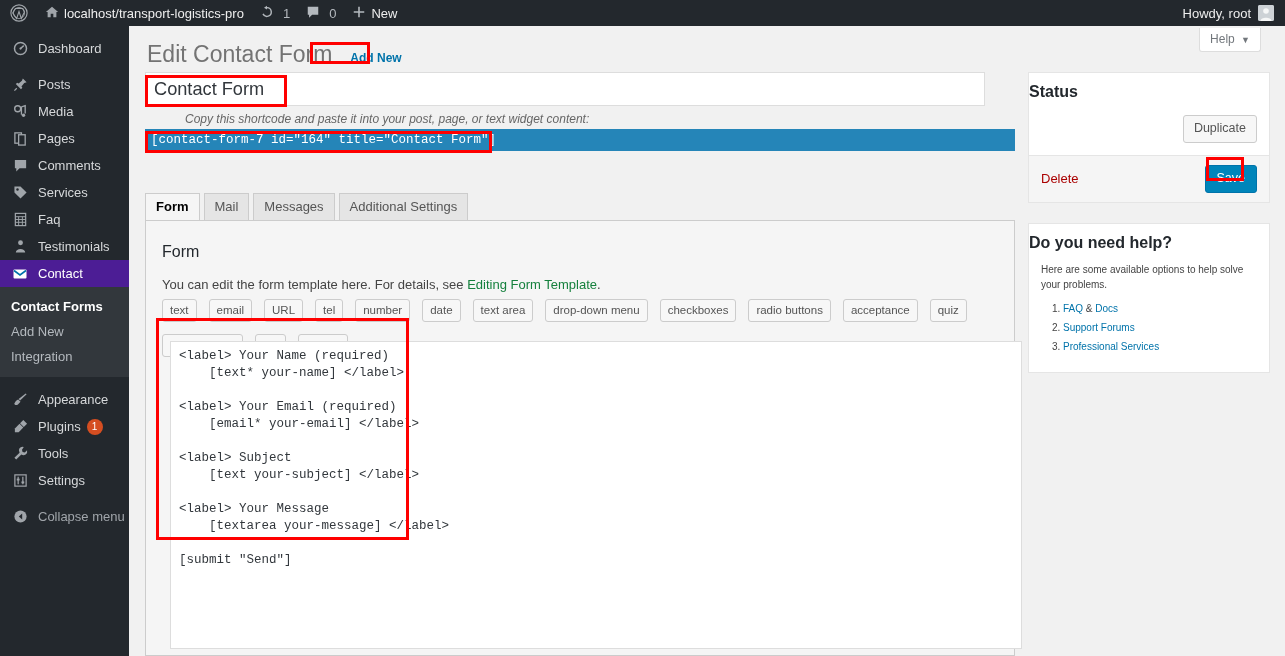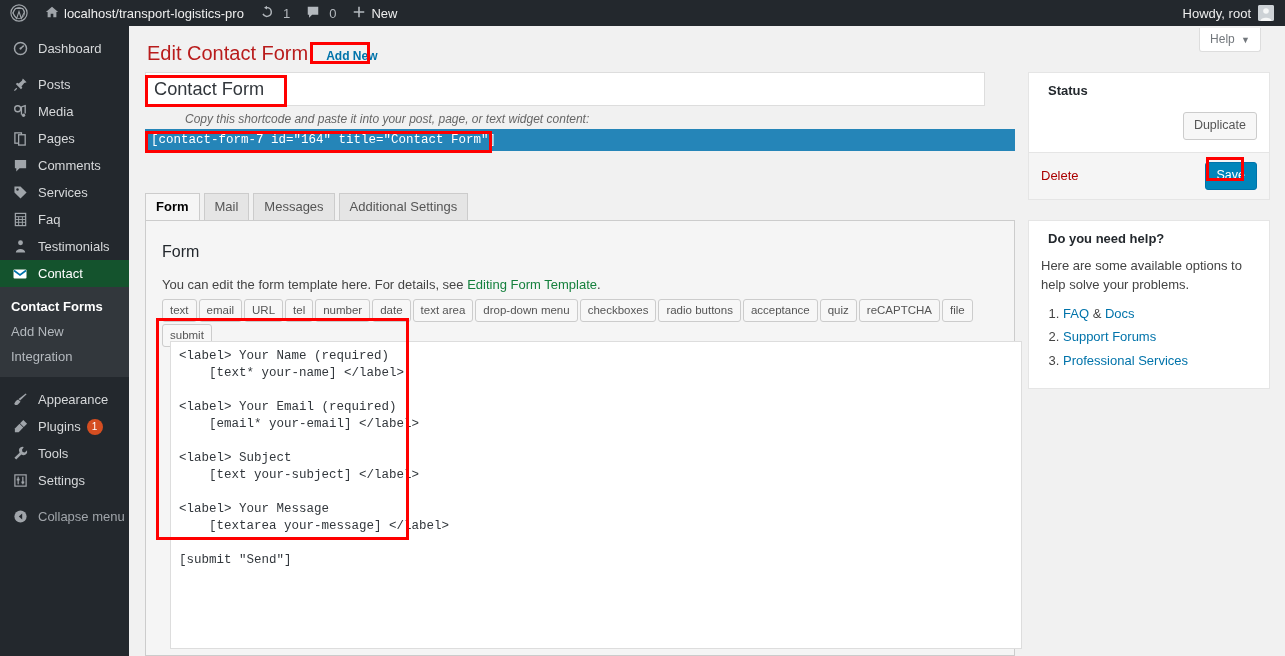--- a/index.html
+++ b/index.html
@@ -52,21 +52,21 @@
     color: #d6d8da; font-size: 13px;
     text-decoration: none; cursor: pointer;
     position: relative;
   }
   .menu-item .mi-icon {
     width: 20px; margin-right: 8px;
     color: #a0a5aa; font-size: 14px;
     display: inline-flex; align-items: center; justify-content: center;
   }
   .menu-item.current {
-    background: #14532d; color: #fff; font-weight: 400;
+    background: #4c1d95; color: #fff; font-weight: 400;
   }
   .menu-item.current .mi-icon { color: #fff; }
   .menu-gap { height: 9px; }
   .submenu { background: #32373c; padding: 7px 0 8px 0; }
   .submenu a {
     display: block; padding: 5px 0 5px 11px;
     color: #b4b9be; font-size: 13px; text-decoration: none;
   }
   .submenu a.current { color: #fff; font-weight: bold; }
   .badge {
@@ -90,21 +90,21 @@
     background: #fff; color: #72777c;
     font-size: 12px; padding: 4px 10px 5px 10px;
     border-radius: 0 0 3px 3px;
     cursor: pointer;
   }
   #page-title-row {
     position: absolute; top: 14px; left: 18px;
     display: flex; align-items: baseline;
   }
   h1.page-title {
-    font-size: 20px; font-weight: 400; color: #b91c1c;
+    font-size: 23px; font-weight: 400; color: #737373;
     line-height: 1.3;
   }
   #add-new-btn {
     margin-left: 11px;
     font-size: 12px; font-weight: bold;
     color: #0073aa; text-decoration: none;
     padding: 3px 7px;
     cursor: pointer;
   }
   .ann { position: absolute; border: 3px solid #f00; z-index: 30; pointer-events: none; }
@@ -167,21 +167,21 @@
     margin: 22px 0 0 16px;
     font-size: 16px; font-weight: 400; color: #23282d;
   }
   #form-desc {
     margin: 16px 0 0 16px;
     font-size: 13px; color: #444;
   }
   #form-desc a { color: #15803d; }
   #tag-generators {
     margin: 7px 0 0 16px;
-    display: flex; flex-wrap: wrap; gap: 2px;
+    display: flex; flex-wrap: wrap; gap: 12px;
     max-width: 835px;
   }
   .tagbtn {
     background: #f7f7f7;
     border: 1px solid #ccc;
     border-radius: 3px;
     font-size: 11.5px; color: #555;
     padding: 2px 7px 3px 7px;
     cursor: pointer;
     line-height: 1.4;
@@ -202,22 +202,22 @@
     overflow: hidden;
   }
 
   
   #side-column { position: absolute; top: 46px; left: 899px; width: 242px; }
   .postbox {
     background: #fff; border: 1px solid #e5e5e5;
     margin-bottom: 20px;
   }
   .postbox h2 {
-    font-size: 13px; font-weight: bold; color: #23282d;
-    padding: 10px 19px; margin: 0;
+    font-size: 16px; font-weight: bold; color: #23282d;
+    padding: 10px 0; margin: 0;
   }
   #status-inner { padding: 0 12px 10px 12px; min-height: 34px; }
   .minor-actions { text-align: right; padding: 4px 0 2px 0; }
   .button {
     display: inline-block;
     background: #f7f7f7; border: 1px solid #ccc;
     border-radius: 3px; color: #555;
     font-size: 12.5px; padding: 3px 10px 4px 10px;
     cursor: pointer; line-height: 1.5;
   }
@@ -228,21 +228,21 @@
     display: flex; align-items: center; justify-content: space-between;
     min-height: 39px;
   }
   #delete-link { color: #a00; text-decoration: none; font-size: 13px; cursor: pointer; }
   .button-primary {
     background: #0085ba; border: 1px solid #0073aa;
     color: #fff; border-radius: 3px;
     font-size: 12.5px; padding: 3px 11px 4px 11px;
     cursor: pointer; line-height: 1.5;
   }
-  #help-box-body { padding: 0 12px 14px 12px; font-size: 13px; color: #444; line-height: 1.5; }
+  #help-box-body { padding: 0 12px 14px 12px; font-size: 10px; color: #444; line-height: 1.5; }
   #help-box-body p { margin-bottom: 9px; }
   #help-box-body ol { margin-left: 22px; }
   #help-box-body li { margin-bottom: 4px; }
   #help-box-body a { color: #0073aa; }
 </style>
 </head>
 <body>
 
 <div id="adminbar">
   <a class="ab-item ab-logo">

